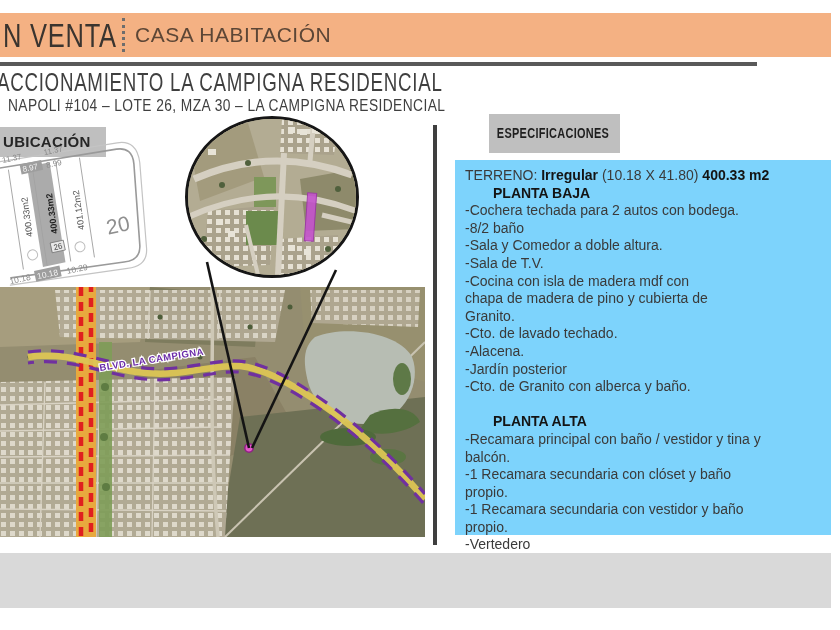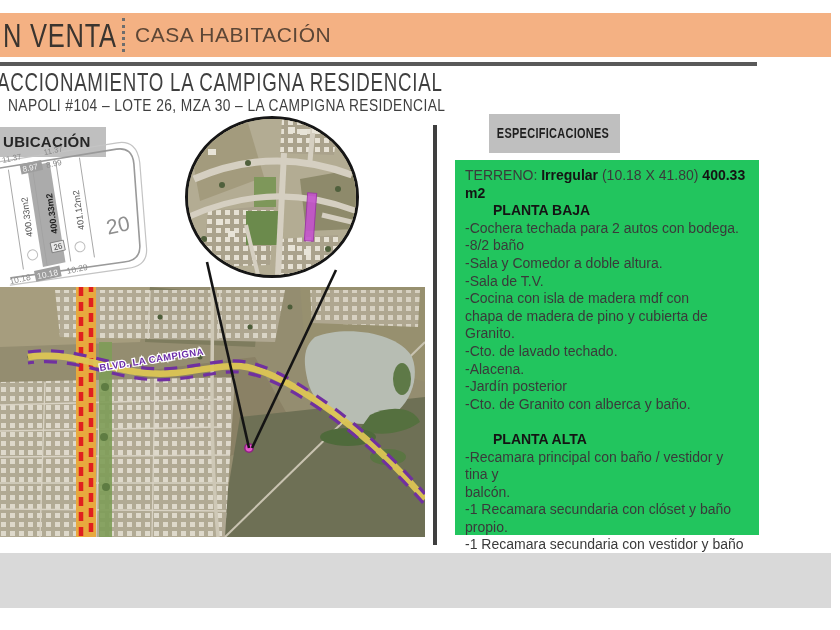--- a/index.html
+++ b/index.html
@@ -37,21 +37,21 @@
   .callout-lines{left:0;top:0;width:840px;height:630px;pointer-events:none;}
 
   
   .satellite-map{left:0;top:287px;width:425px;height:250px;overflow:hidden;background:#948D70;}
 
   
   .divider-v{left:433px;top:125px;width:4px;height:420px;background:#3F3F3F;}
   .spec-label-box{left:451px;top:114px;width:131px;height:39px;background:#BFBFBF;margin-left:38px;}
   .spec-label-box span{display:block;padding-left:10px;line-height:39px;font-weight:bold;font-size:14px;
       color:#1f1f1f;letter-spacing:.4px;white-space:nowrap;transform:scaleX(.78);transform-origin:left center;}
-  .spec-panel{left:455px;top:160px;width:304px;height:375px;background:#22c55e;box-sizing:border-box;
+  .spec-panel{left:455px;top:160px;width:376px;height:375px;background:#7dd3fc;box-sizing:border-box;
       padding:7px 12px 0 10px;font-size:14px;line-height:17.6px;color:#3A3A3A;}
   .spec-panel b{color:#141414;}
   .spec-line{white-space:pre-wrap;}
   .spec-heading{font-weight:bold;color:#141414;margin-left:28px;}
   .spacer-line{height:17.6px;}
 
   .bottom-band{left:0;top:553px;width:831px;height:55px;background:#D9D9D9;}
 
   svg text{font-family:"Liberation Sans",sans-serif;}
 </style>

